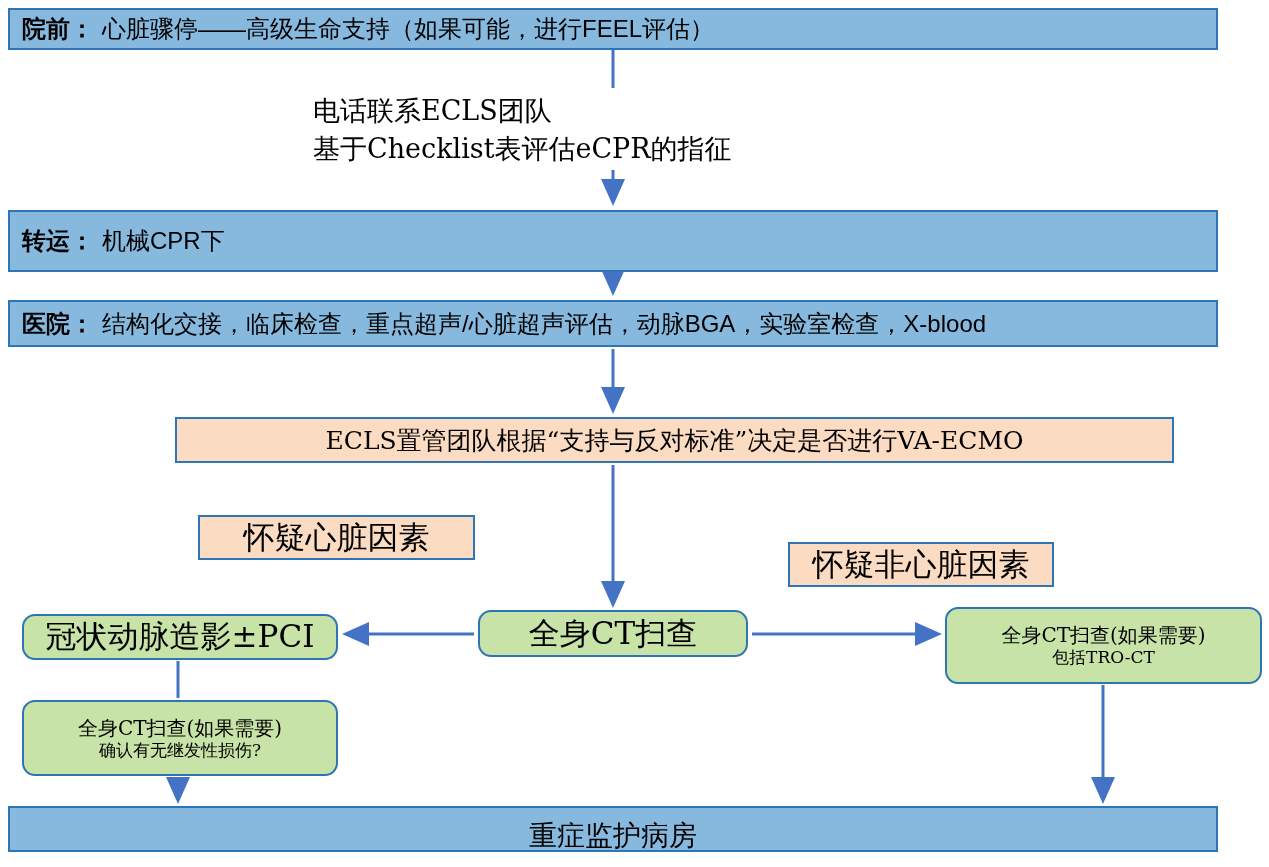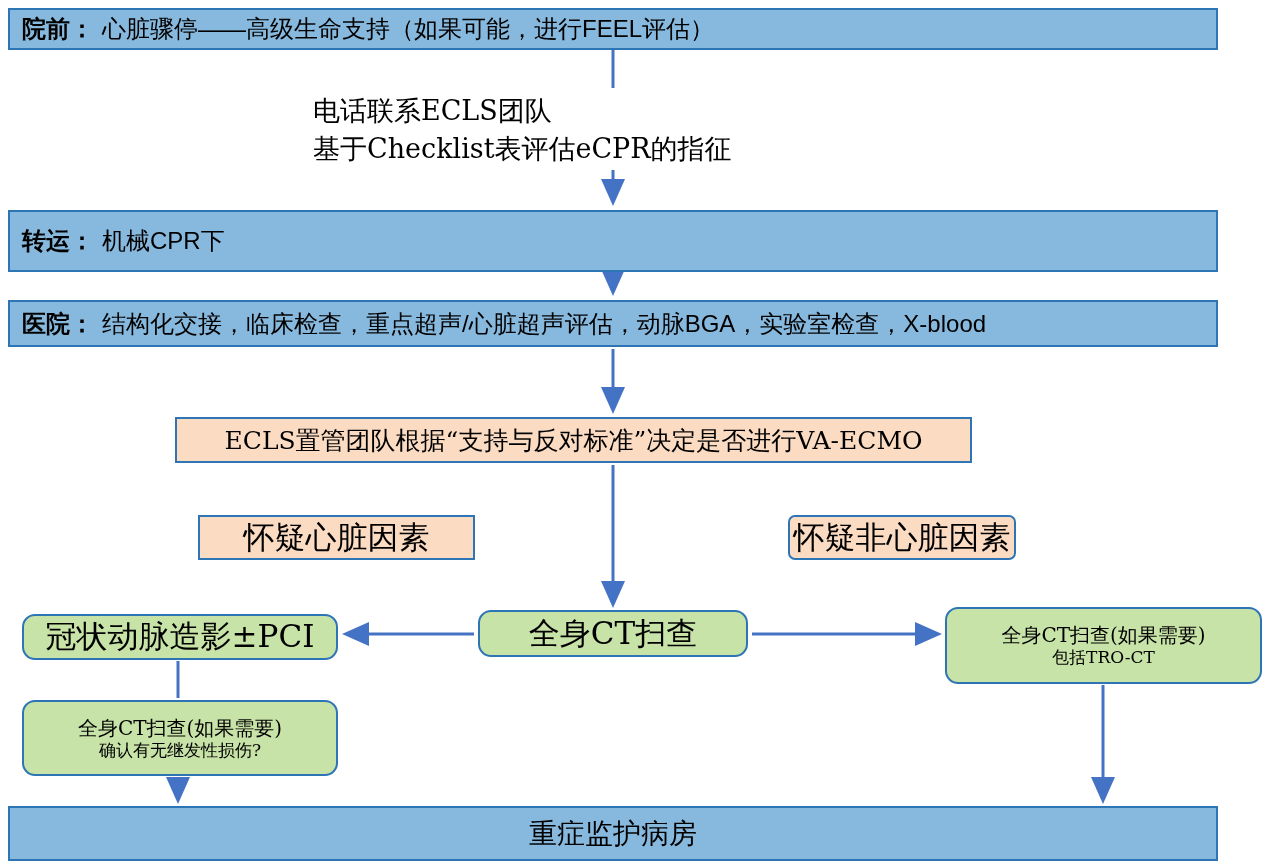--- a/index.html
+++ b/index.html
@@ -65,29 +65,29 @@
   <div class="bar" style="top:210px;height:62px;">
     <span class="prefix">转运：</span>
     <span class="rest">机械CPR下</span>
   </div>
 
   <div class="bar" style="top:300px;height:47px;">
     <span class="prefix">医院：</span>
     <span class="rest">结构化交接，临床检查，重点超声/心脏超声评估，动脉BGA，实验室检查，X-blood</span>
   </div>
 
-  <div class="box peach" style="left:175px;top:417px;width:797px;height:46px;">
+  <div class="box peach" style="left:175px;top:417px;width:999px;height:46px;">
     <span class="fs25">ECLS置管团队根据“支持与反对标准”决定是否进行VA-ECMO</span>
   </div>
 
   <div class="box peach" style="left:198px;top:515px;width:277px;height:45px;">
     <span class="fs26">怀疑心脏因素</span>
   </div>
 
-  <div class="box peach" style="left:788px;top:515px;width:228px;height:45px;border-radius:7px;">
+  <div class="box peach" style="left:788px;top:542px;width:266px;height:45px;">
     <span class="fs26">怀疑非心脏因素</span>
   </div>
 
   <div class="box green" style="left:478px;top:610px;width:270px;height:47px;">
     <span class="fs26">全身CT扫查</span>
   </div>
 
   <div class="box green" style="left:22px;top:614px;width:316px;height:46px;">
     <span class="fs26">冠状动脉造影±PCI</span>
   </div>
@@ -95,17 +95,17 @@
   <div class="box green" style="left:22px;top:700px;width:316px;height:76px;">
     <span class="main">全身CT扫查(如果需要)</span>
     <span class="sub">确认有无继发性损伤?</span>
   </div>
 
   <div class="box green" style="left:945px;top:607px;width:317px;height:77px;">
     <span class="main">全身CT扫查(如果需要)</span>
     <span class="sub">包括TRO-CT</span>
   </div>
 
-  <div class="bar center" style="top:806px;height:55px;">
+  <div class="bar center" style="top:806px;height:46px;align-items:flex-end;">
     <span>重症监护病房</span>
   </div>
 
 </div>
 
 </body></html>

